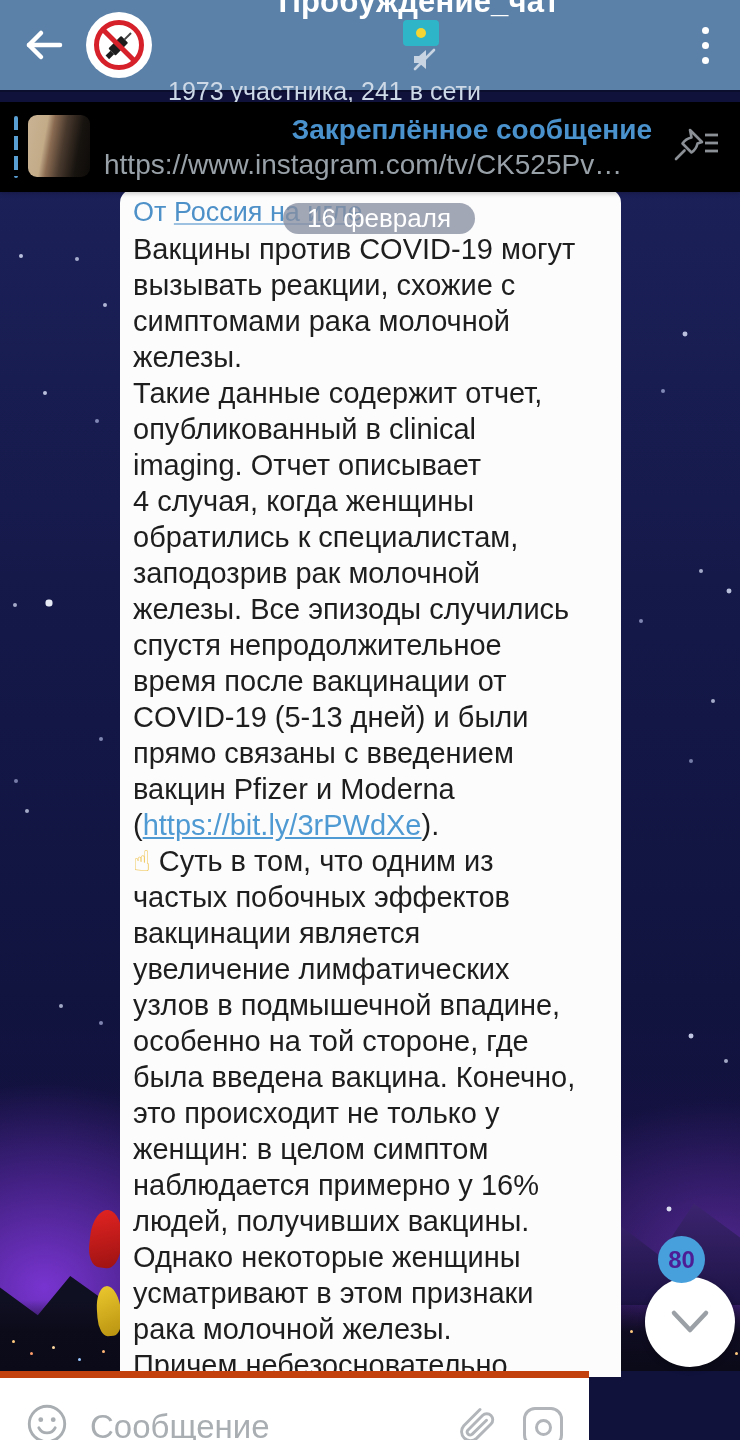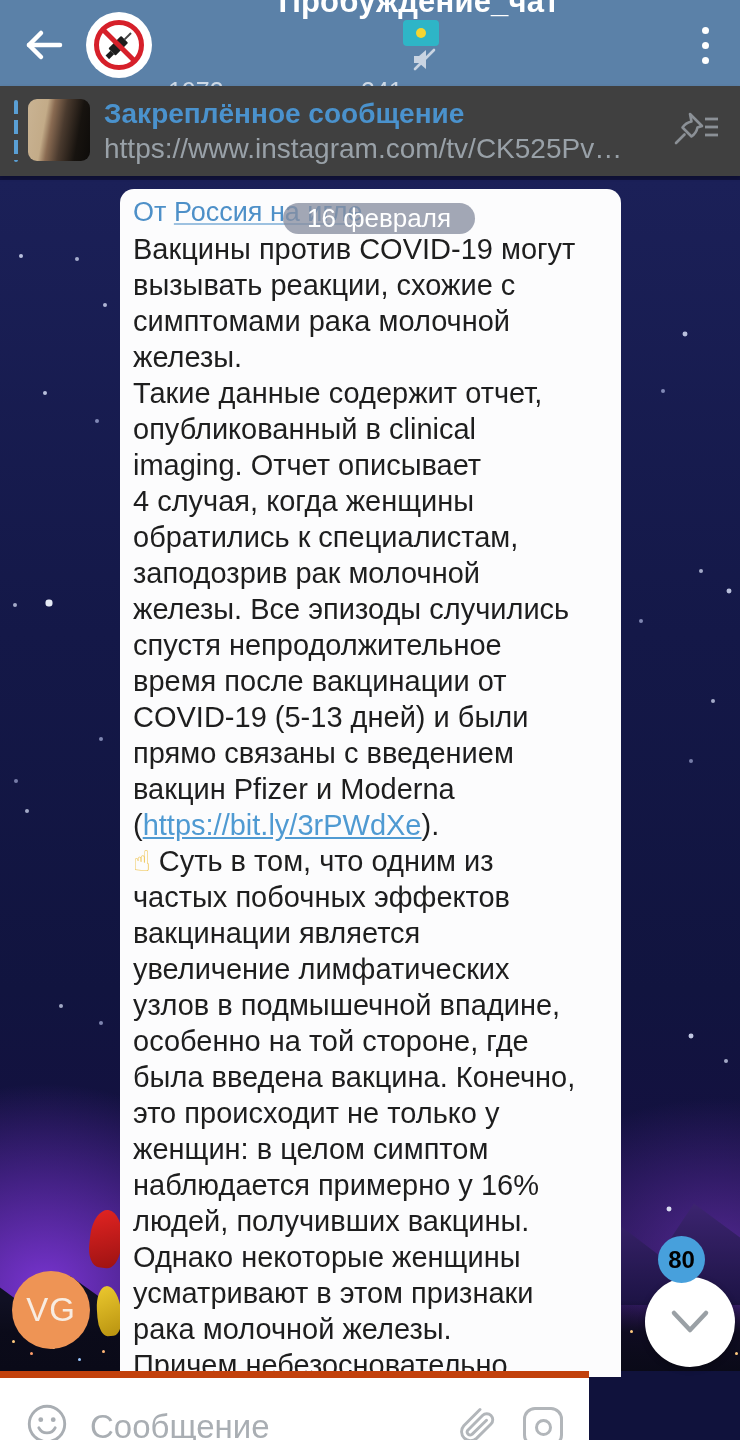--- a/index.html
+++ b/index.html
@@ -61,22 +61,22 @@
   .kz-flag{display:inline-block;width:36px;height:26px;border-radius:4px;background:#2eb5c7;
     margin-left:4px;position:relative;flex:0 0 auto;}
   .kz-flag::after{content:"";position:absolute;left:13px;top:8px;width:10px;height:10px;
     border-radius:50%;background:#f5d531;}
   .mute{margin-left:10px;flex:0 0 auto;display:flex;}
   .subtitle{color:#cdd9e6;font-size:25px;margin-top:4px;}
   .menu{width:70px;display:flex;flex-direction:column;align-items:center;gap:8px;}
   .menu i{width:7px;height:7px;border-radius:50%;background:#fff;}
 
   
-  .pinned{position:absolute;left:0;top:86px;width:740px;height:90px;background:#404040;z-index:6;
-    display:flex;align-items:center;box-shadow:0 2px 4px rgba(0,0,0,.18);}
+  .pinned{position:absolute;left:0;top:102px;width:740px;height:90px;background:#000000;z-index:6;
+    display:flex;align-items:center;box-shadow:0 2px 4px rgba(0,0,0,.18);text-align:right;}
   .pin-dash{position:absolute;left:14px;top:14px;width:4px;height:62px;border-radius:2px;
     background:repeating-linear-gradient(180deg,#5a9fd4 0 14px,rgba(0,0,0,0) 14px 20px);}
   .pin-thumb{position:absolute;left:28px;top:13px;width:62px;height:62px;border-radius:9px;overflow:hidden;
     background:linear-gradient(100deg,#c9b393 0%,#c3ab88 28%,#8a6b52 38%,#4a3a2e 55%,#17130f 78%,#0d0b09 100%);}
   .pin-texts{margin-left:104px;flex:1;min-width:0;}
   .pin-title{color:#4a92cd;font-size:28px;font-weight:600;}
   .pin-url{color:#99a1a8;font-size:28px;margin-top:3px;white-space:nowrap;overflow:hidden;
     text-overflow:ellipsis;max-width:530px;}
   .pin-icon{width:88px;display:flex;justify-content:center;}
 
@@ -93,21 +93,21 @@
     border-radius:20px;padding:0 24px;color:#fff;font-size:26px;font-weight:500;}
 
   
   .vg-avatar{position:absolute;left:12px;top:1271px;width:78px;height:78px;border-radius:50%;
     background:#ee9455;z-index:4;display:flex;align-items:center;justify-content:center;
     color:#f8ece1;font-size:33px;font-weight:500;letter-spacing:1px;}
   .fab{position:absolute;left:645px;top:1277px;width:90px;height:90px;border-radius:50%;background:#fff;
     z-index:4;display:flex;align-items:center;justify-content:center;box-shadow:0 2px 6px rgba(0,0,0,.3);}
   .unread{position:absolute;left:658px;top:1236px;width:47px;height:47px;border-radius:50%;
     background:#47a0dc;z-index:5;display:flex;align-items:center;justify-content:center;
-    color:#000000;font-size:24px;font-weight:700;}
+    color:#4c1d95;font-size:24px;font-weight:700;}
 
   
   .composer{position:absolute;left:0;top:1371px;width:589px;height:69px;background:#fff;z-index:6;
     border-top:7px solid #c2410c;display:flex;align-items:flex-end;}
   .smiley{margin-left:24px;display:flex;}
   .msg-input{flex:1;border:none;outline:none;font-family:"Liberation Sans",sans-serif;
     font-size:33px;color:#333;margin-left:18px;min-width:0;background:transparent;}
   .msg-input::placeholder{color:#a9aeb3;}
   .clip{margin-right:26px;display:flex;}
   .cam{margin-right:26px;width:40px;height:40px;border:3.2px solid #b2b6ba;border-radius:12px;
@@ -214,21 +214,20 @@
 наблюдается примерно у 16%
 людей, получивших вакцины.
 Однако некоторые женщины
 усматривают в этом признаки
 рака молочной железы.
 Причем небезосновательно</span></div>
   </div>
 
   <div class="date-pill">16 февраля</div>
 
-  <div class="vg-avatar">VG</div>
 
   <div class="fab">
     <svg width="44" height="28" viewBox="0 0 44 28">
       <polyline points="6,5 22,22 38,5" fill="none" stroke="#9aa0a5" stroke-width="4.5" stroke-linecap="round" stroke-linejoin="round"></polyline>
     </svg>
   </div>
   <div class="unread">80</div>
 
   <div class="composer">
     <span class="smiley">

